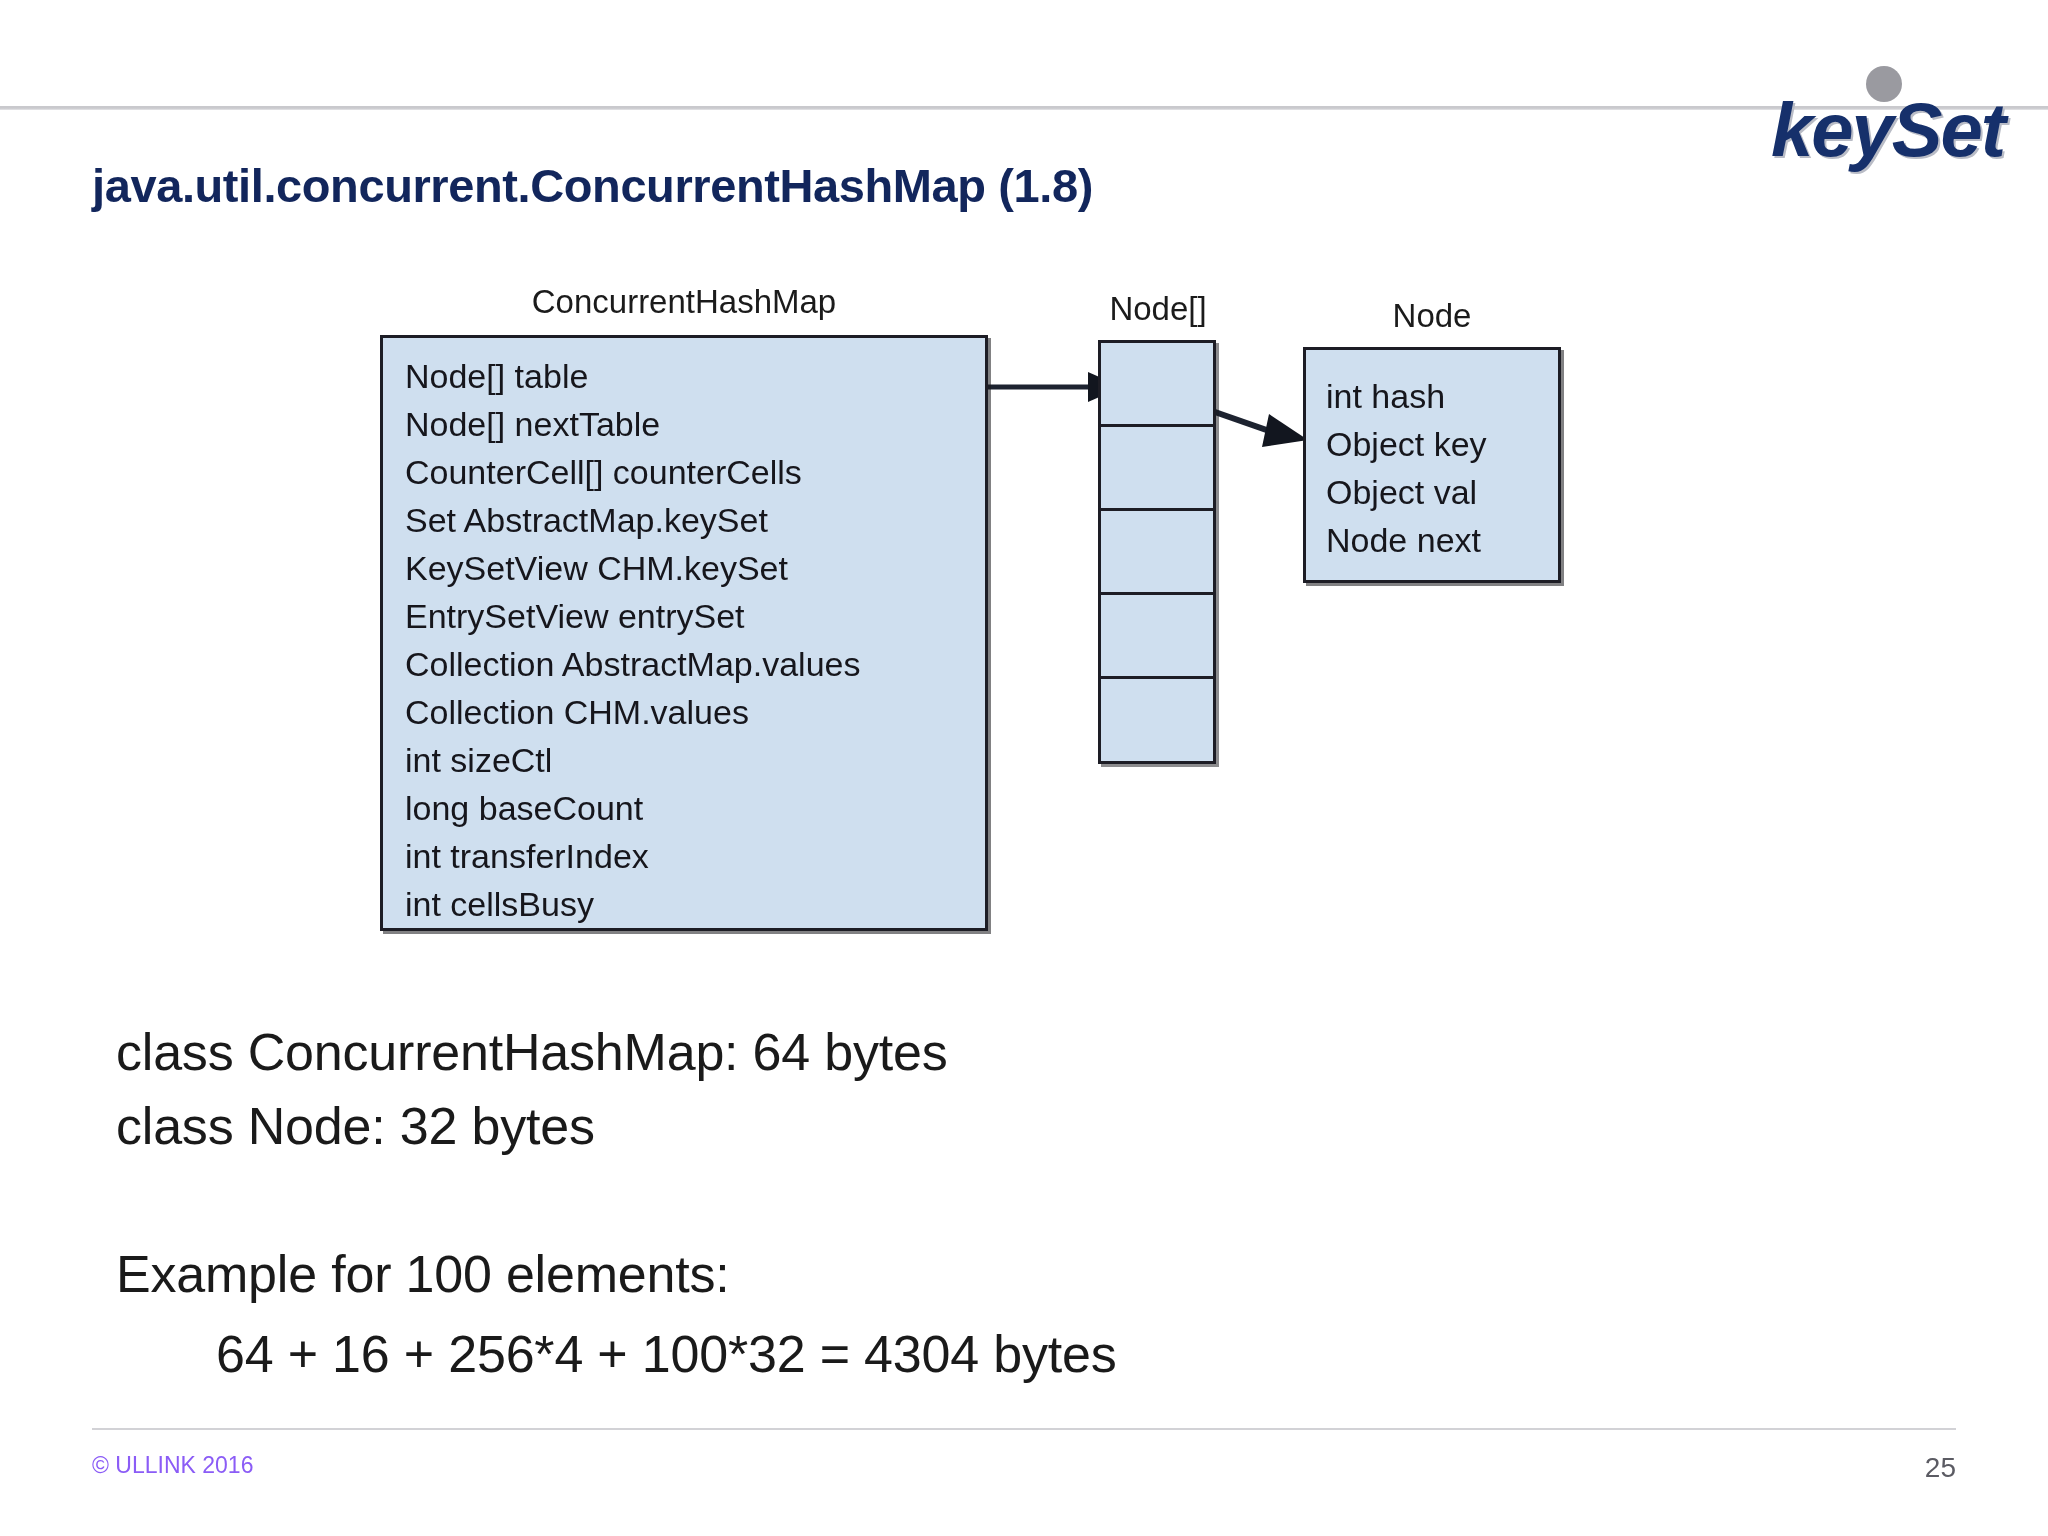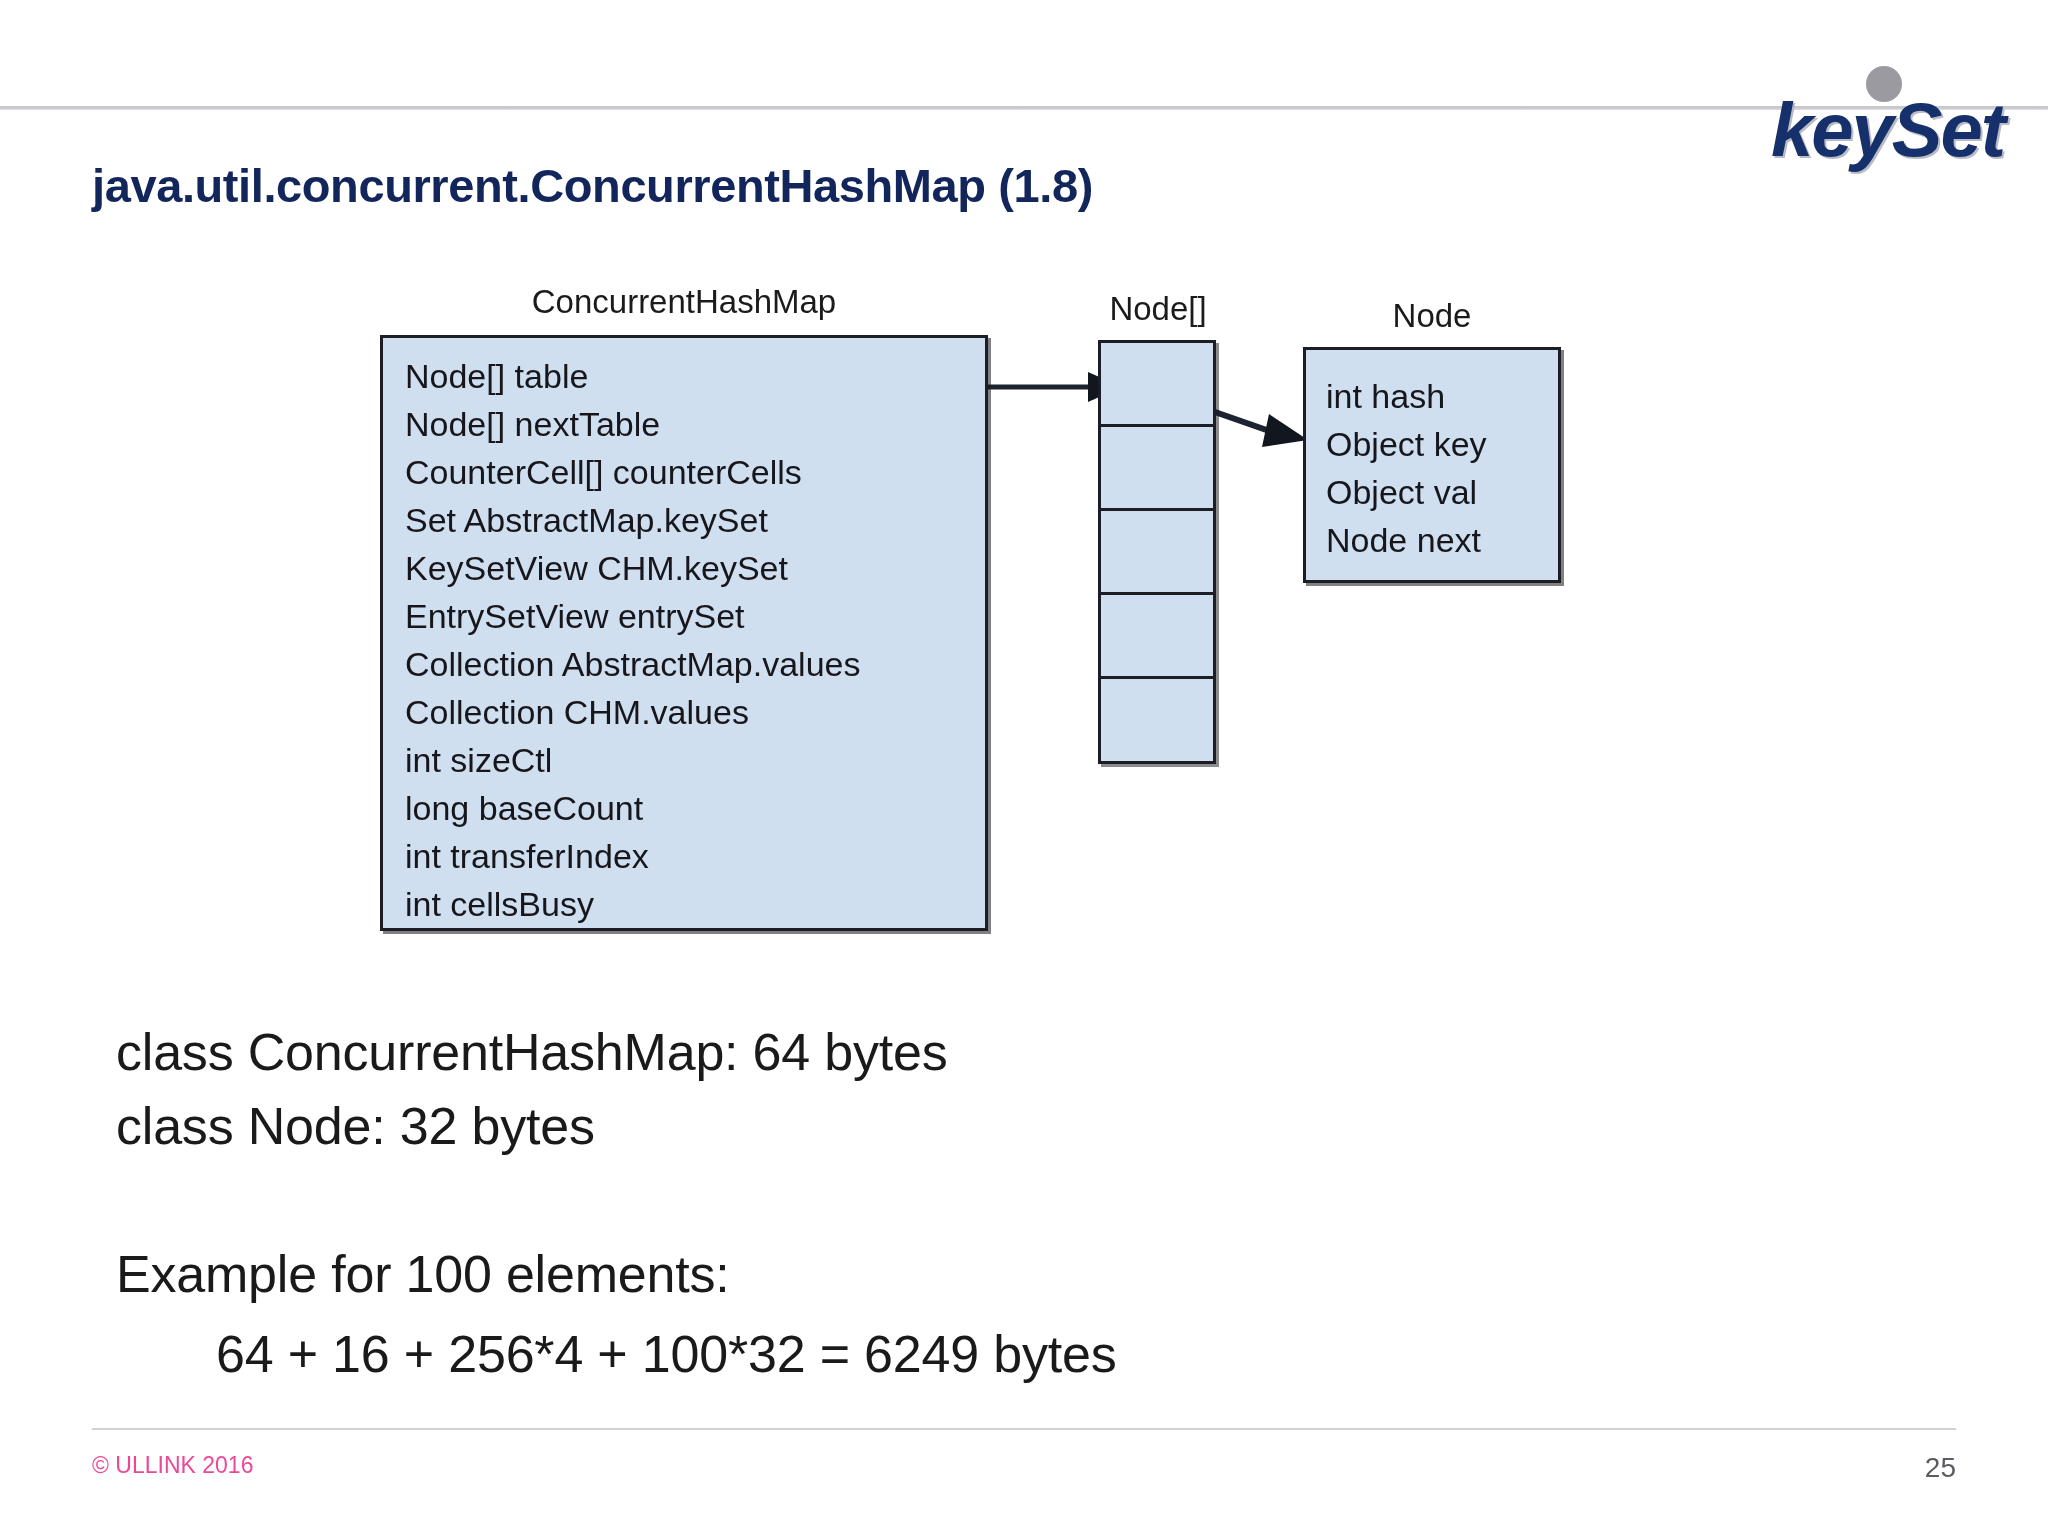--- a/index.html
+++ b/index.html
@@ -162,21 +162,21 @@
     top: 1428px;
     width: 1864px;
     height: 2px;
     background: #d2d2d6;
   }
   .footer-copyright {
     position: absolute;
     left: 92px;
     top: 1452px;
     font-size: 23px;
-    color: #ec4899;
+    color: #8b5cf6;
     white-space: nowrap;
   }
   .footer-pageno {
     position: absolute;
     right: 92px;
     top: 1452px;
     font-size: 28px;
     color: #5b5b63;
     white-space: nowrap;
   }
@@ -245,19 +245,19 @@
         <div class="field-line">Node next</div>
       </div>
     </div>
 
   </div>
 
   <div class="body-line" style="left:96px; top:1022px;">class ConcurrentHashMap: 64 bytes</div>
   <div class="body-line" style="left:96px; top:1096px;">class Node: 32 bytes</div>
 
   <div class="body-line" style="left:96px; top:1244px;">Example for 100 elements:</div>
-  <div class="body-line indent" style="top:1324px;">64 + 16 + 256*4 + 100*32 = 6249 bytes</div>
+  <div class="body-line indent" style="top:1324px;">64 + 16 + 256*4 + 100*32 = 4304 bytes</div>
 
   <div class="footer-rule"></div>
   <div class="footer-copyright">© ULLINK 2016</div>
   <div class="footer-pageno">25</div>
 
 </div>
 
 </body></html>

